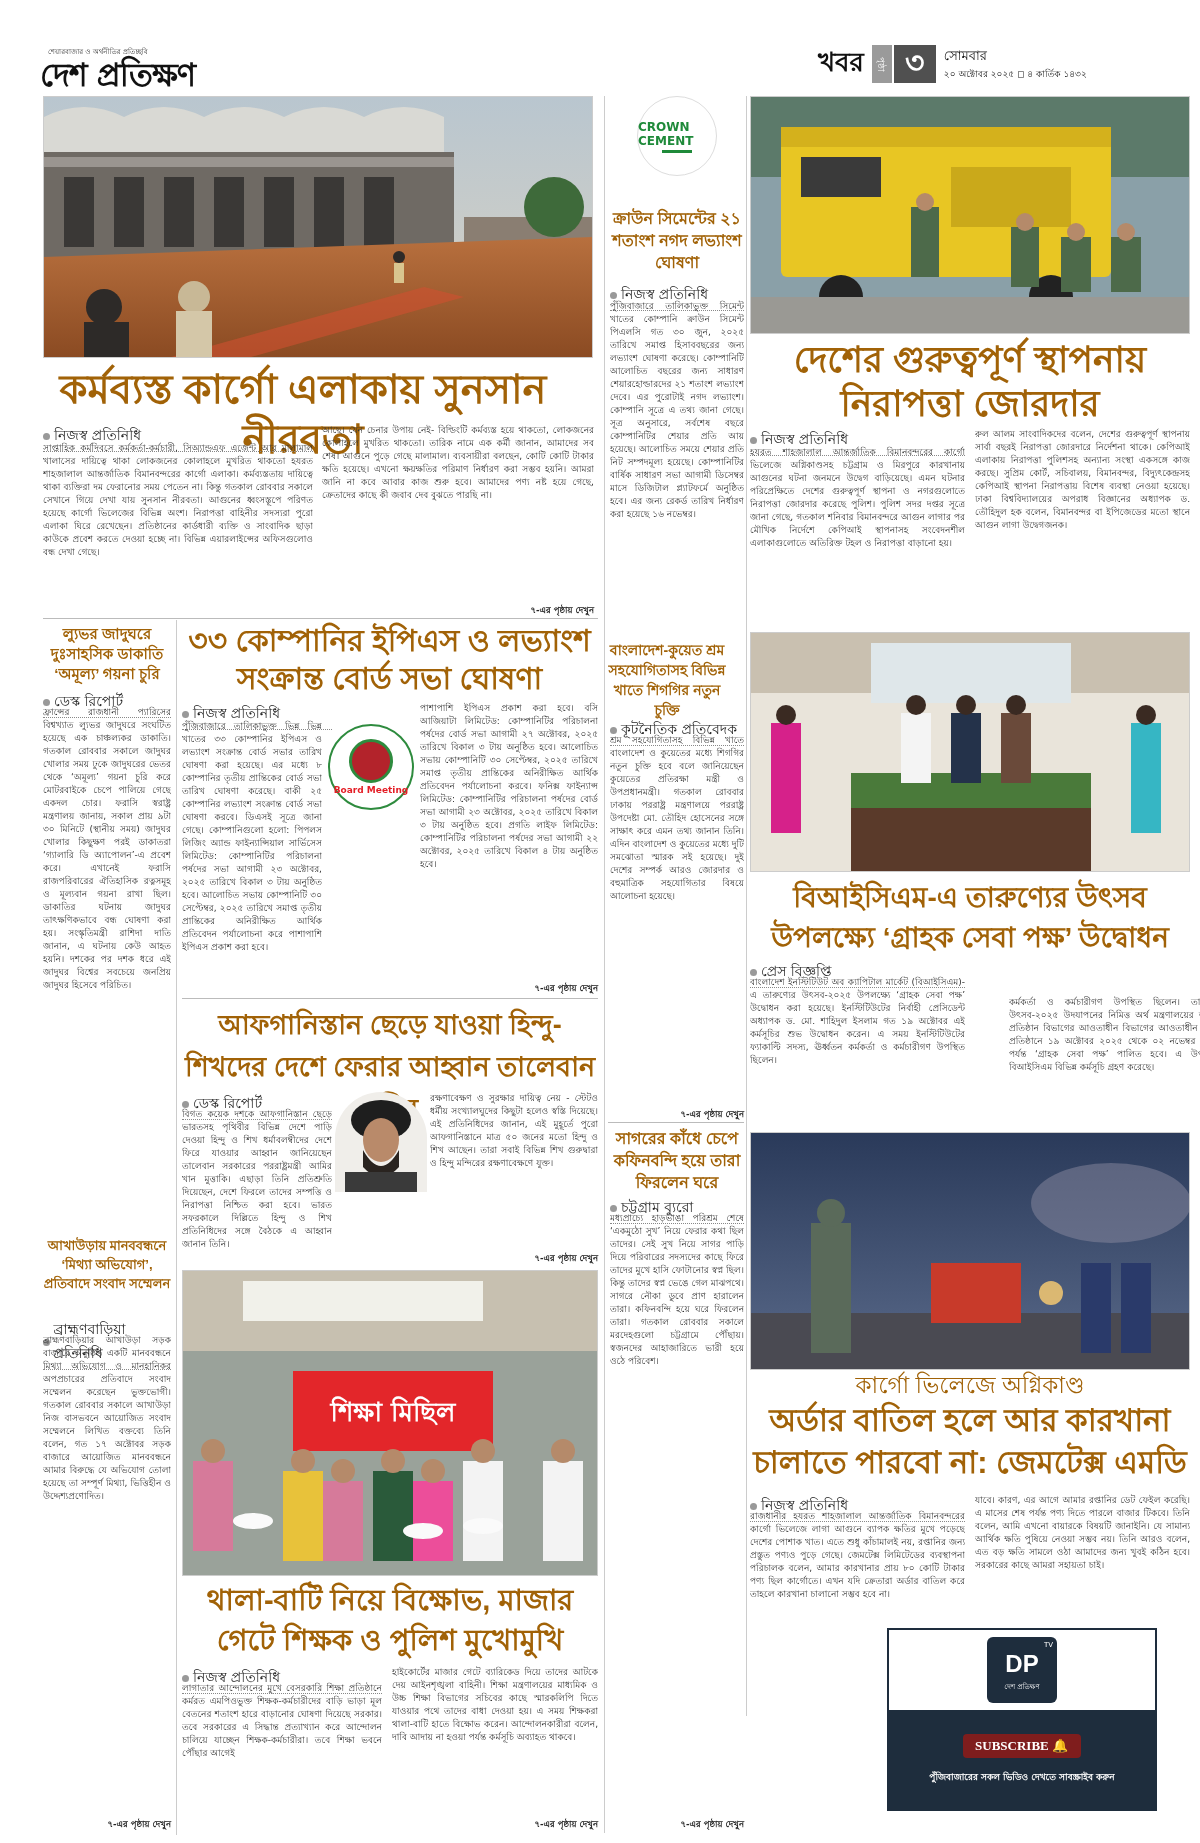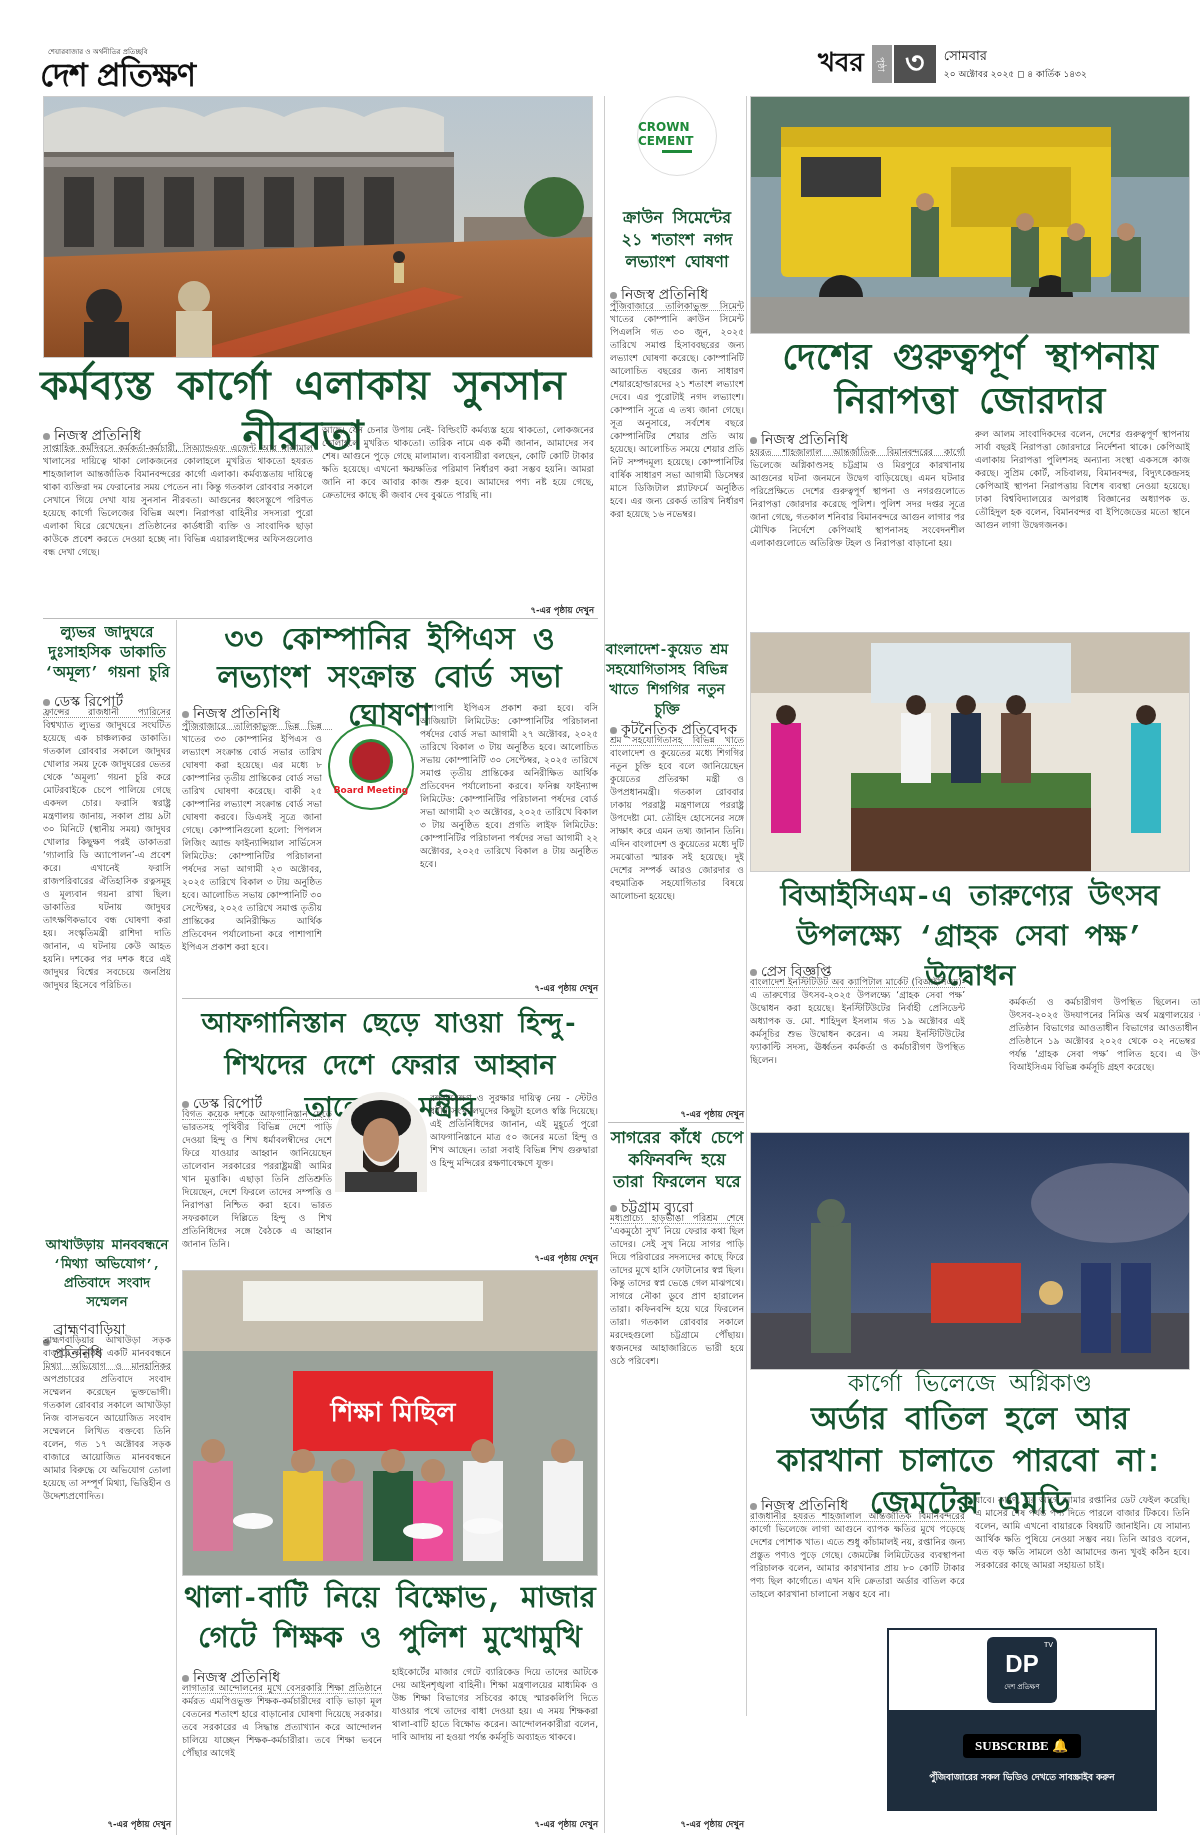--- a/index.html
+++ b/index.html
@@ -1,19 +1,19 @@
 <!DOCTYPE html>
 <html><head>
 <meta charset="utf-8">
 <style>
   * { box-sizing: border-box; margin: 0; padding: 0; }
   html, body { width: 1200px; height: 1843px; background: #fff; overflow: hidden; }
   body { font-family: "DejaVu Sans", sans-serif; color: #111; position: relative; }
   .abs { position: absolute; }
-  .head { font-family: Liberation Mono, monospace; font-weight: bold; color: #14532d; text-align: center; line-height: 1.15; }
+  .head { font-family: Liberation Sans, sans-serif; font-weight: bold; color: #a16207; text-align: center; line-height: 1.15; }
   .byline { font-size: 14px; color: #222; display: flex; align-items: center; gap: 4px; border-bottom: 1px dotted #888; padding-bottom: 3px; }
   .byline .dot { width: 7px; height: 7px; border-radius: 50%; background: #999; display: inline-block; }
   .body-text { font-size: 9px; line-height: 13px; color: #333; text-align: justify; overflow: hidden; }
   .cont { font-size: 8.5px; font-weight: bold; color: #222; text-align: right; }
   .photo { overflow: hidden; border: 1px solid #ccc; }
   .col-rule { position: absolute; width: 1px; background: #ccc; }
   .hr { position: absolute; height: 1px; background: #bbb; }
 </style>
 </head>
 <body>
@@ -320,19 +320,19 @@
 
 <div class="abs" style="left:887px;top:1628px;width:270px;height:183px;border:2px solid #1e2d3d;">
   <div style="height:80px;background:#fff;display:flex;align-items:center;justify-content:center;">
     <div style="width:70px;height:66px;background:#1e2d3d;border-radius:6px;display:flex;flex-direction:column;align-items:center;justify-content:center;position:relative;">
       <span style="color:#fff;font-size:24px;font-weight:bold;font-family:'Liberation Sans',sans-serif;line-height:34px;">DP</span>
       <span style="position:absolute;top:4px;right:4px;color:#fff;font-size:7px;">TV</span>
       <span style="color:#fff;font-size:7px;">দেশ প্রতিক্ষণ</span>
     </div>
   </div>
   <div style="height:99px;background:#1e2d3d;display:flex;flex-direction:column;align-items:center;justify-content:center;gap:12px;">
-    <div style="background:#000000;color:#fff;padding:4px 12px;border-radius:4px;font-family:'Liberation Serif',serif;font-weight:bold;font-size:13px;display:flex;gap:4px;">
+    <div style="background:#7f1d1d;color:#fff;padding:4px 12px;border-radius:4px;font-family:'Liberation Serif',serif;font-weight:bold;font-size:13px;display:flex;gap:4px;">
       <span>SUBSCRIBE</span>
       <span>🔔</span>
     </div>
     <div style="color:#fff;font-size:9px;font-weight:bold;">পুঁজিবাজারের সকল ভিডিও দেখতে সাবস্ক্রাইব করুন</div>
   </div>
 </div>
 
 </body></html>

